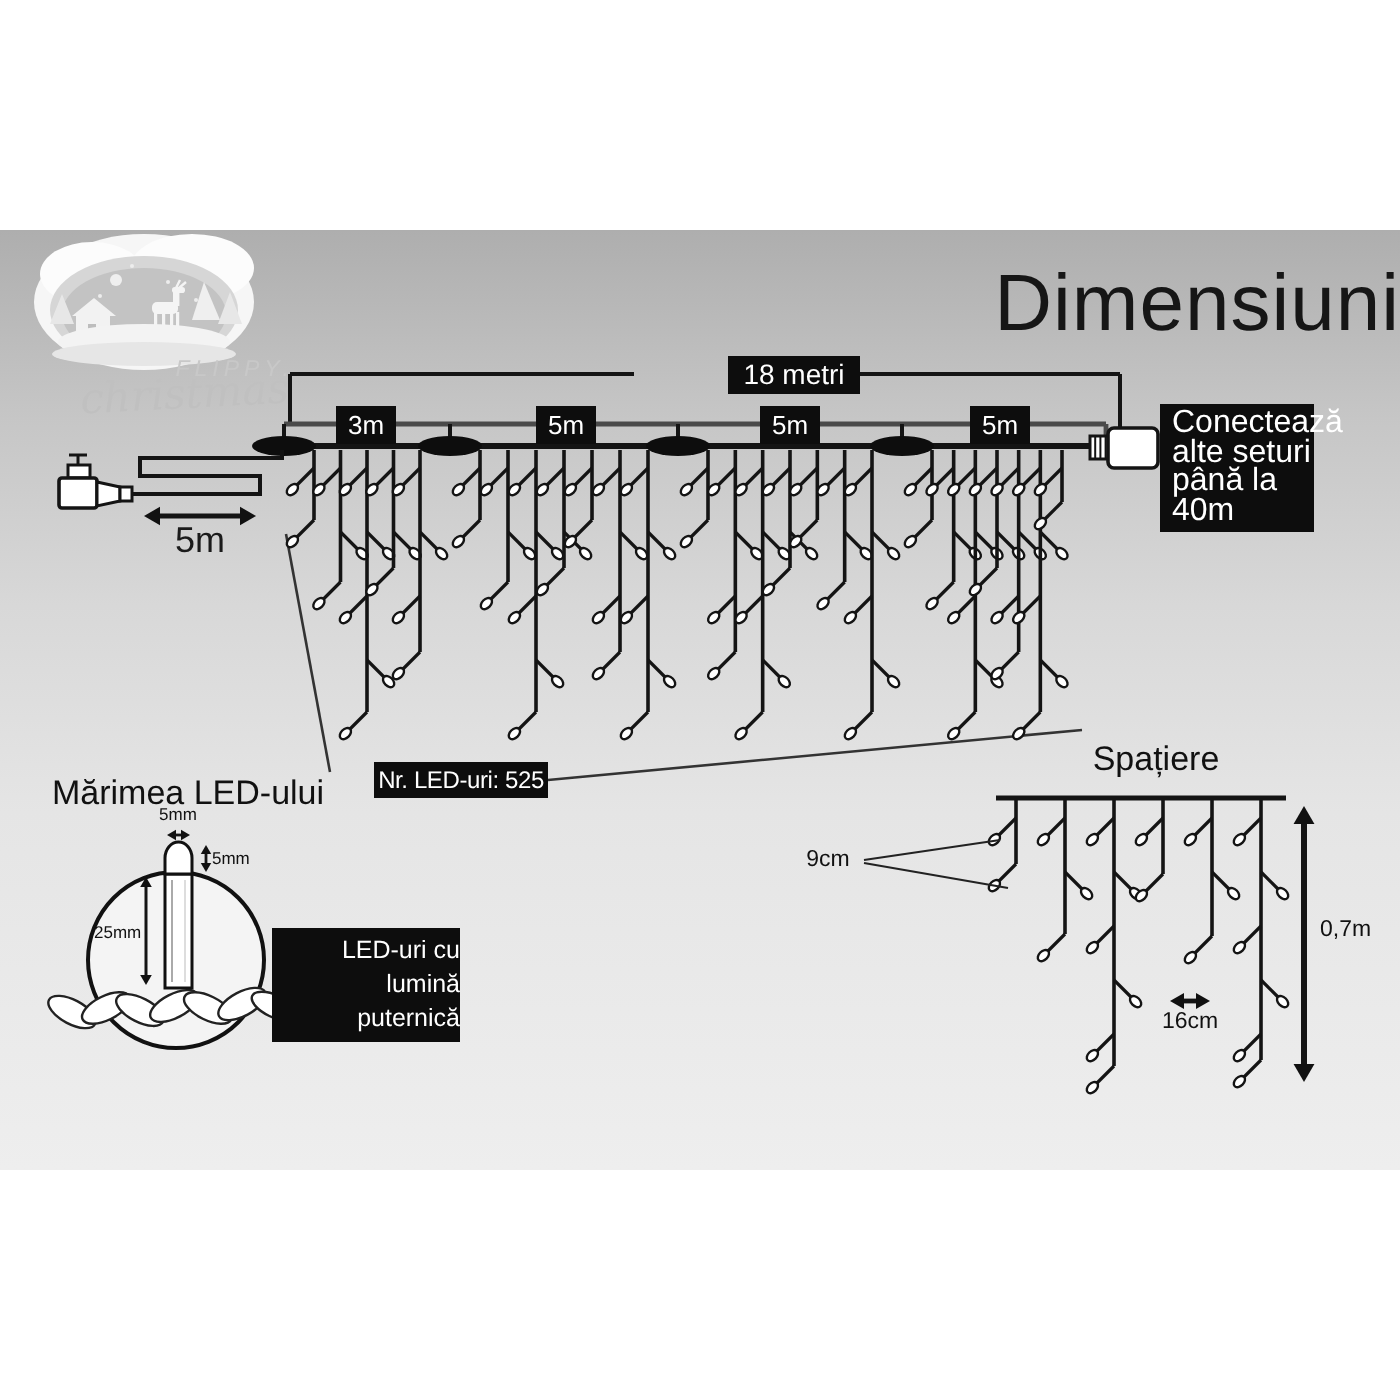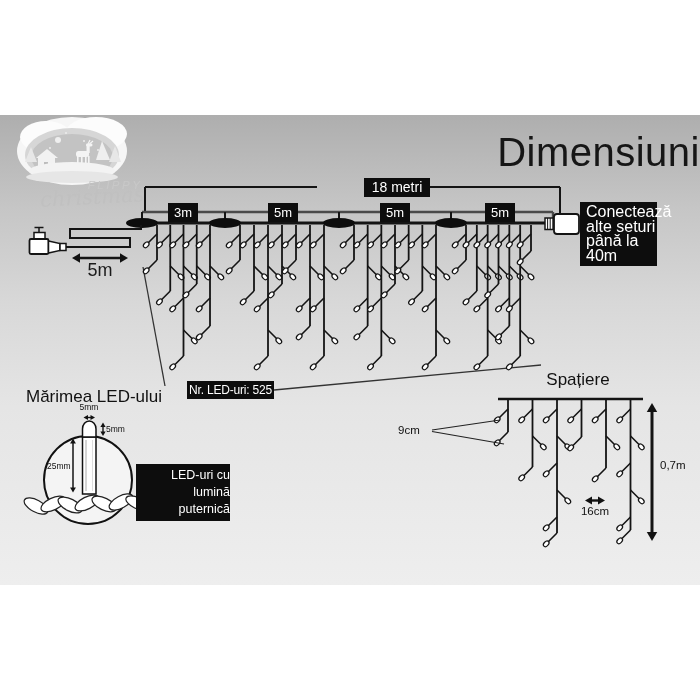--- a/index.html
+++ b/index.html
@@ -463,20 +463,20 @@
   <div class="abs tiny ctr" style="left:74px;top:402px;width:30px">5mm</div>
   <div class="abs tiny" style="left:106px;top:424px">5mm</div>
   <div class="abs tiny" style="left:47px;top:461px">25mm</div>
 
   <div class="abs blackbox lednote">
     <span>LED-uri cu lumină</span>
     <span>puternică</span>
   </div>
 
   <div class="abs hd ctr" style="left:528px;top:370px;width:100px">Spațiere</div>
-  <div class="abs dim" style="left:398px;top:424px;width:32px;text-align:left">9cm</div>
+  <div class="abs dim" style="left:398px;top:424px;width:32px;text-align:center">9cm</div>
   <div class="abs dim ctr" style="left:577px;top:505px;width:36px">16cm</div>
   <div class="abs dim" style="left:660px;top:459px">0,7m</div>
 
 
   <div class="abs logo-flippy">FLIPPY.</div>
   <div class="abs logo-script">christmas</div>
 </div>
 
 </body></html>

